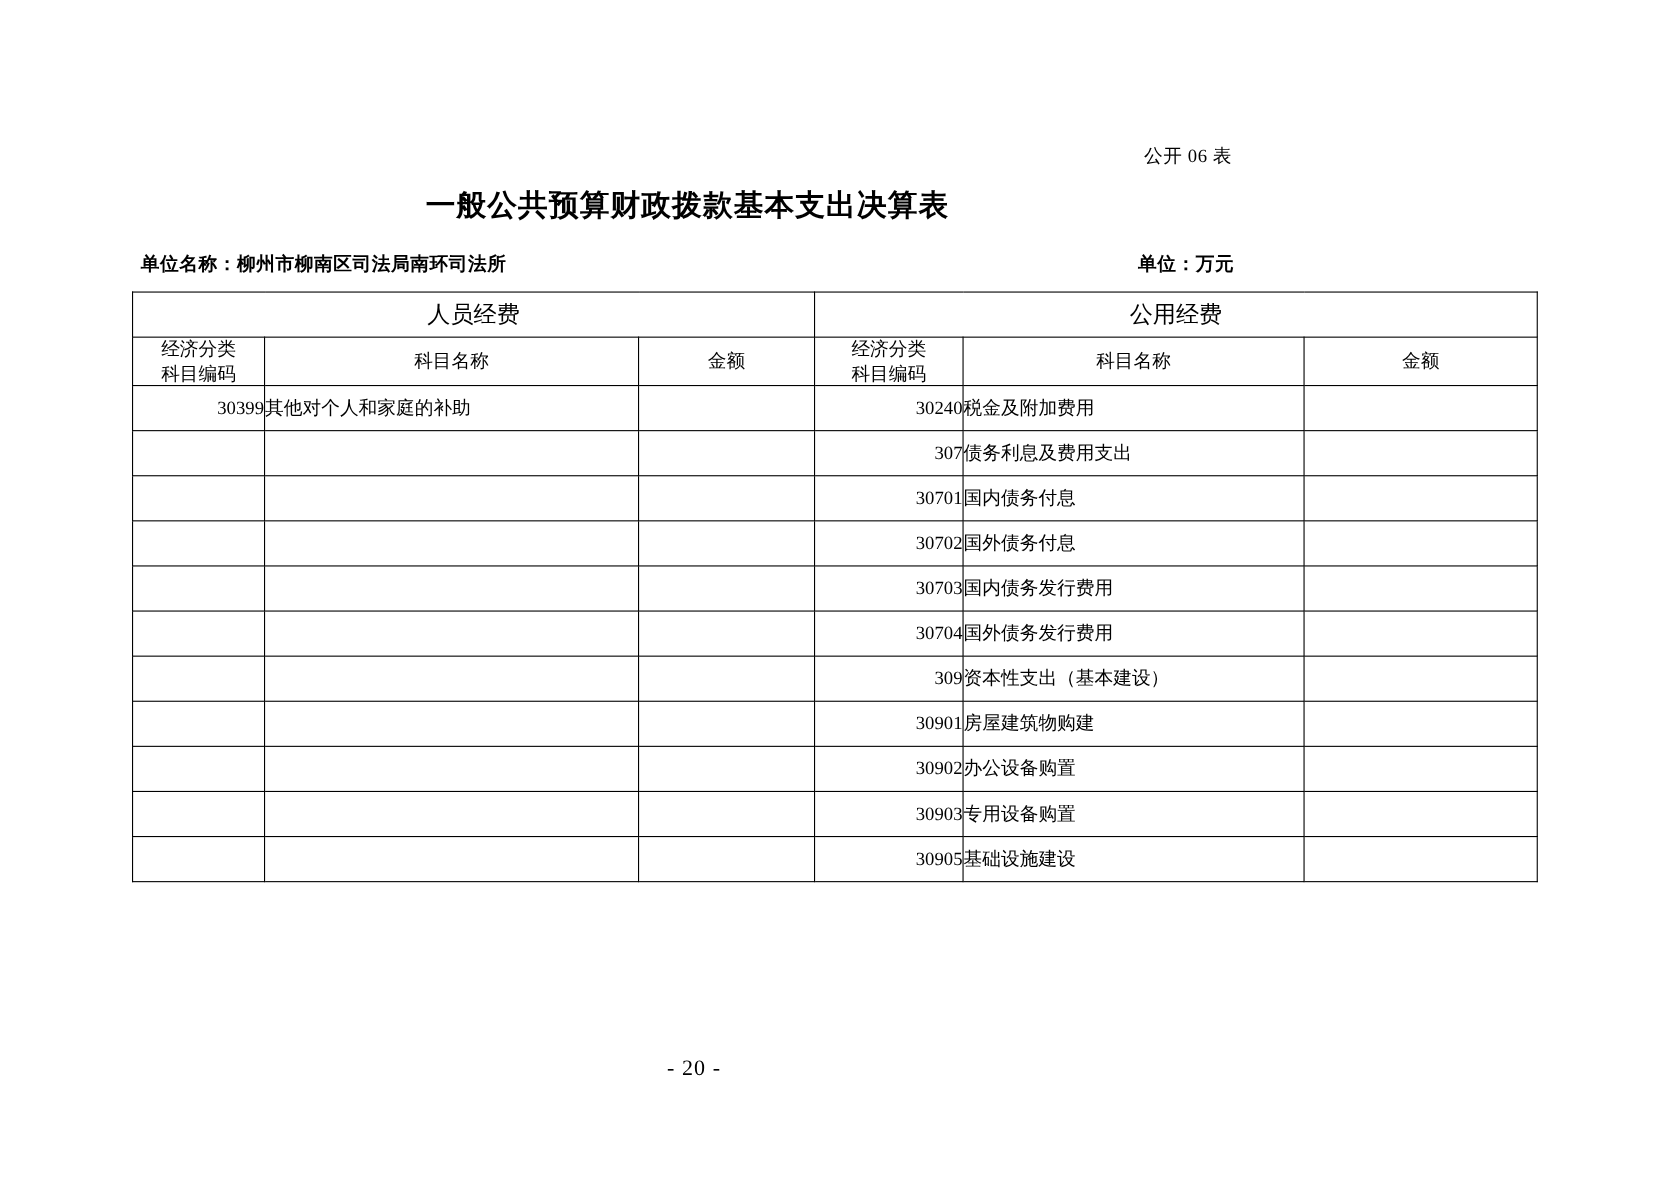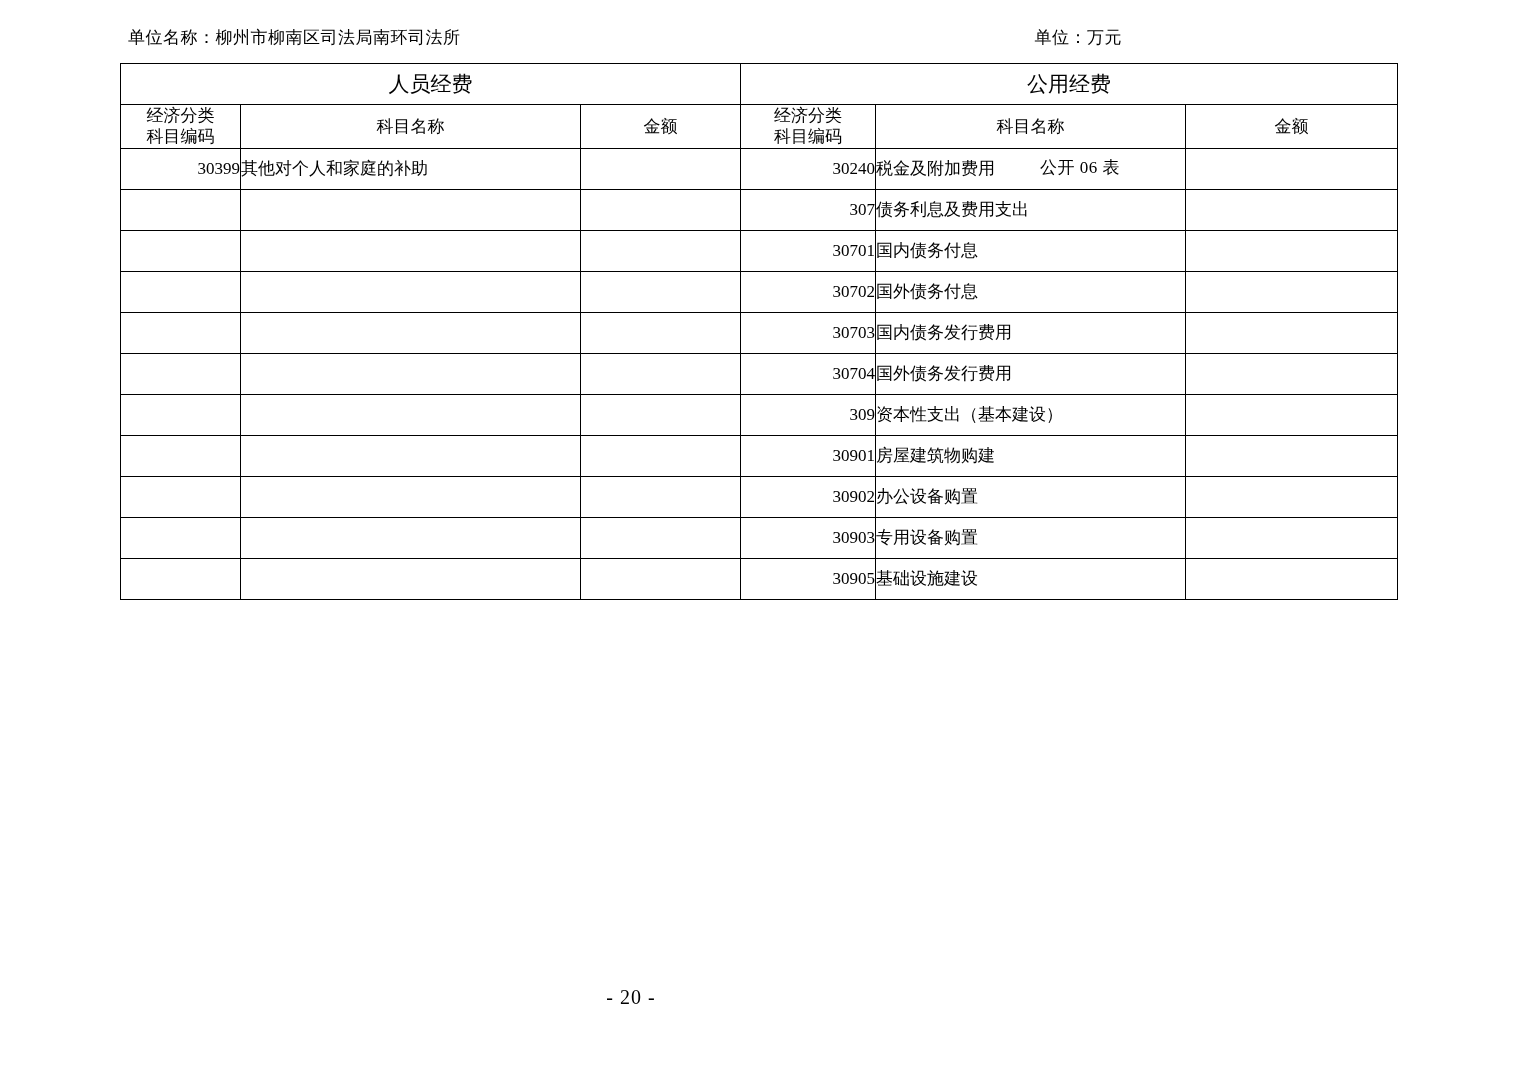--- a/index.html
+++ b/index.html
@@ -37,20 +37,21 @@
     padding-top: 170px;
     line-height: 1.2;
   }
   .meta-row {
     display: flex;
     justify-content: space-between;
     align-items: flex-end;
     margin-top: 26px;
     font-size: 17px;
     padding: 0 8px;
+    font-weight: bold;
   }
   .meta-left { letter-spacing: 0.5px; }
   .meta-right { letter-spacing: 0.5px; }
 
   table.main {
     margin-top: 14px;
     border-collapse: collapse;
     width: 1277px;
     table-layout: fixed;
     font-size: 17px;
@@ -101,20 +102,21 @@
     letter-spacing: 1px;
   }
 </style>
 </head>
 <body>
 
 <div class="page">
 
   <div class="doc-tag">公开 06 表</div>
 
+  <div class="doc-title">一般公共预算财政拨款基本支出决算表</div>
 
   <div class="meta-row">
     <div class="meta-left">单位名称：柳州市柳南区司法局南环司法所</div>
     <div class="meta-right">单位：万元</div>
   </div>
 
   <table class="main">
     <colgroup>
       <col style="width:120px">
       <col style="width:340px">

